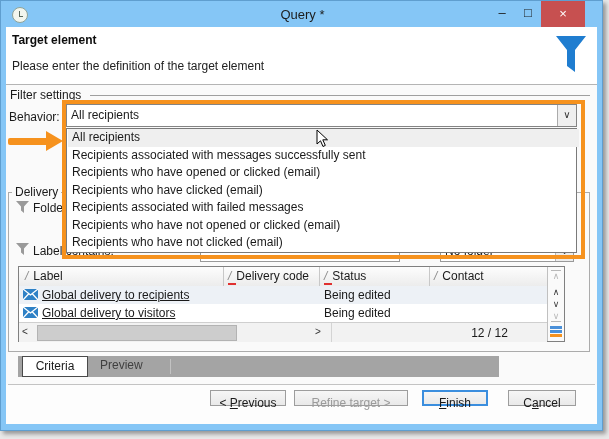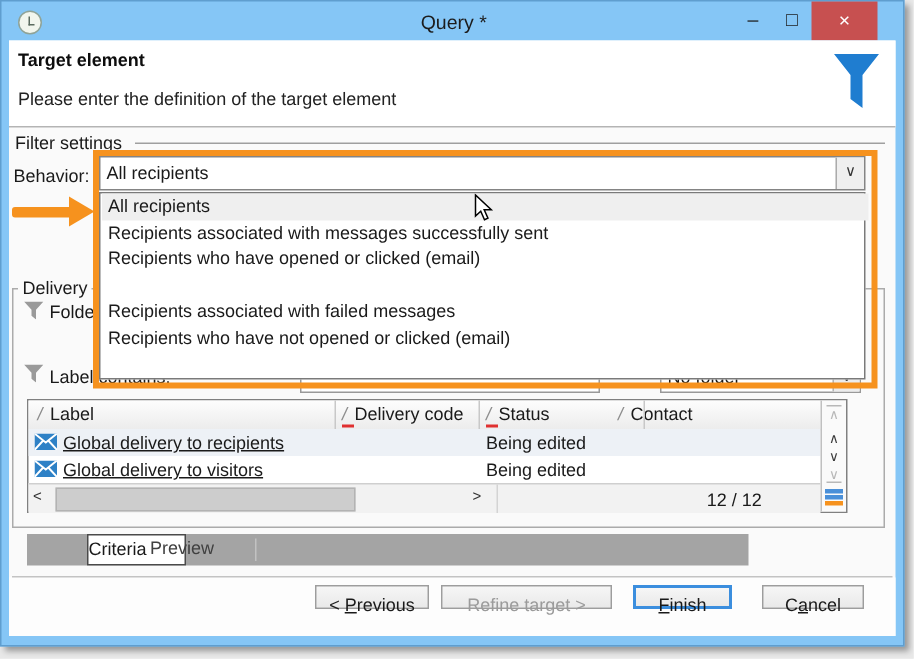--- a/index.html
+++ b/index.html
@@ -71,21 +71,21 @@
   .vs.cap{border-top:1px solid #b8b8b8;margin-left:3px;width:10px;}
   .vs.capb{border-bottom:1px solid #b8b8b8;margin-left:3px;width:10px;}
   .barsicon{position:absolute;left:531px;top:59px;width:12px;height:11px;}
   .barsicon span{position:absolute;left:0;width:12px;height:3px;}
   .barsicon .b1{top:0;background:#4a90d9;}
   .barsicon .b2{top:4px;background:#4a90d9;}
   .barsicon .b3{top:8px;background:#f6921e;}
 
   
   .tabstrip{left:18px;top:356px;width:481px;height:21px;background:#a4a4a4;}
-  .tab-active{left:22px;top:356px;width:66px;height:21px;background:#fff;border:1px solid #4a4a4a;box-sizing:border-box;text-align:left;line-height:19px;margin-left:36px;}
+  .tab-active{left:22px;top:356px;width:66px;height:21px;background:#fff;border:1px solid #4a4a4a;box-sizing:border-box;text-align:center;line-height:19px;}
   .tab-idle{left:100px;top:358px;color:#404040;}
   .tabsep{left:170px;top:359px;width:1px;height:15px;background:#c2c2c2;}
 
   
   .btmline{left:8px;top:384px;width:587px;height:1px;background:#c3c3c3;}
   .btmarea{left:6px;top:385px;width:591px;height:39px;background:#fdfdfd;}
   .pbtn{top:390px;height:16px;background:linear-gradient(#f6f6f6,#e9e9e9);border:1px solid #9d9d9d;box-sizing:border-box;text-align:center;line-height:24px;color:#1a1a1a;}
   .pbtn u{text-decoration:underline;}
   .btn-prev{left:210px;width:76px;}
   .btn-refine{left:294px;width:114px;color:#9b9b9b;}
@@ -158,21 +158,21 @@
   <div class="abs f-combo">
     <span class="val">No folder</span>
     <span class="btn">∨</span>
   </div>
 
   <div class="abs tbl">
     <div class="thead">
       <span class="th" style="left:6px"><span class="sort">/</span><span>Label</span></span>
       <span class="th" style="left:209px"><span class="sort red">/</span><span>Delivery code</span></span>
       <span class="th" style="left:305px"><span class="sort red">/</span><span>Status</span></span>
-      <span class="th" style="left:393px"><span class="sort">/</span><span>Contact</span></span>
+      <span class="th" style="left:415px"><span class="sort">/</span><span>Contact</span></span>
       <span class="colsep" style="left:204px"></span>
       <span class="colsep" style="left:300px"></span>
       <span class="colsep" style="left:410px"></span>
     </div>
 
     <div class="trow sel" style="top:19px">
       <span class="env">
         <svg width="15" height="11" viewBox="0 0 15 11">
             <rect width="15" height="11" fill="#2e81c6"></rect>
             <path d="M0 0 L7.5 6 L15 0 M0 11 L5.5 5 M15 11 L9.5 5" stroke="#ffffff" stroke-width="1.3" fill="none"></path>
@@ -222,22 +222,24 @@
   <div class="abs btmline"></div>
   <div class="abs pbtn btn-prev"><span>&lt; </span><u>P</u><span>revious</span></div>
   <div class="abs pbtn btn-refine">Refine target &gt;</div>
   <div class="abs pbtn btn-finish"><span></span><u>F</u><span>inish</span></div>
   <div class="abs pbtn btn-cancel"><span>C</span><u>a</u><span>ncel</span></div>
 
   <div class="abs ddlist">
     <div class="dditem sel" style="top:0px">All recipients</div>
     <div class="dditem" style="top:17.5px">Recipients associated with messages successfully sent</div>
     <div class="dditem" style="top:35px">Recipients who have opened or clicked (email)</div>
+    <div class="dditem" style="top:52.5px">Recipients who have clicked (email)</div>
     <div class="dditem" style="top:70px">Recipients associated with failed messages</div>
     <div class="dditem" style="top:87.5px">Recipients who have not opened or clicked (email)</div>
+    <div class="dditem" style="top:105px">Recipients who have not clicked (email)</div>
   </div>
 
   <div class="abs obox"></div>
   <div class="abs oarrow-shaft"></div>
   <div class="abs oarrow-head"></div>
 
   <div class="abs cursor">
     <svg width="13" height="19" viewBox="0 0 13 19">
         <path d="M1 1 L1 15 L4.5 11.8 L7 17.5 L9.3 16.4 L6.8 10.8 L11.5 10.8 Z" fill="#ffffff" stroke="#000000" stroke-width="1"></path>
       </svg>

